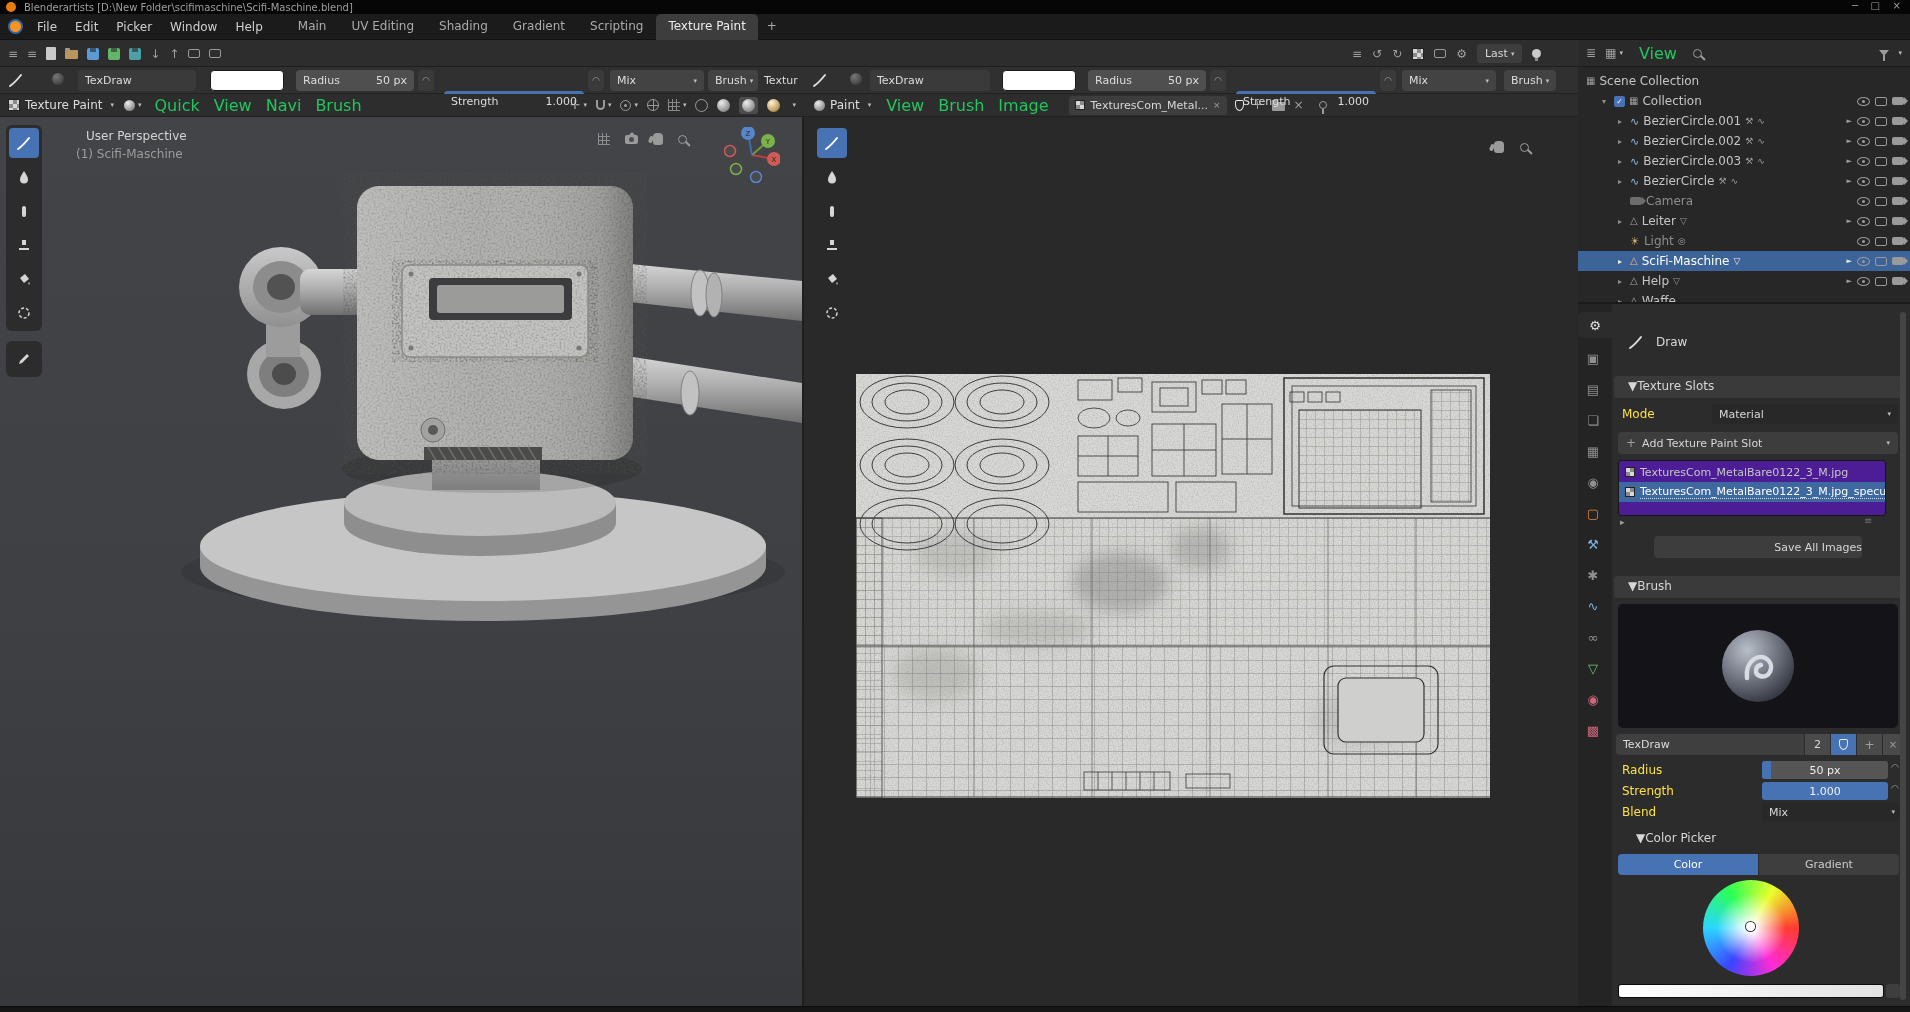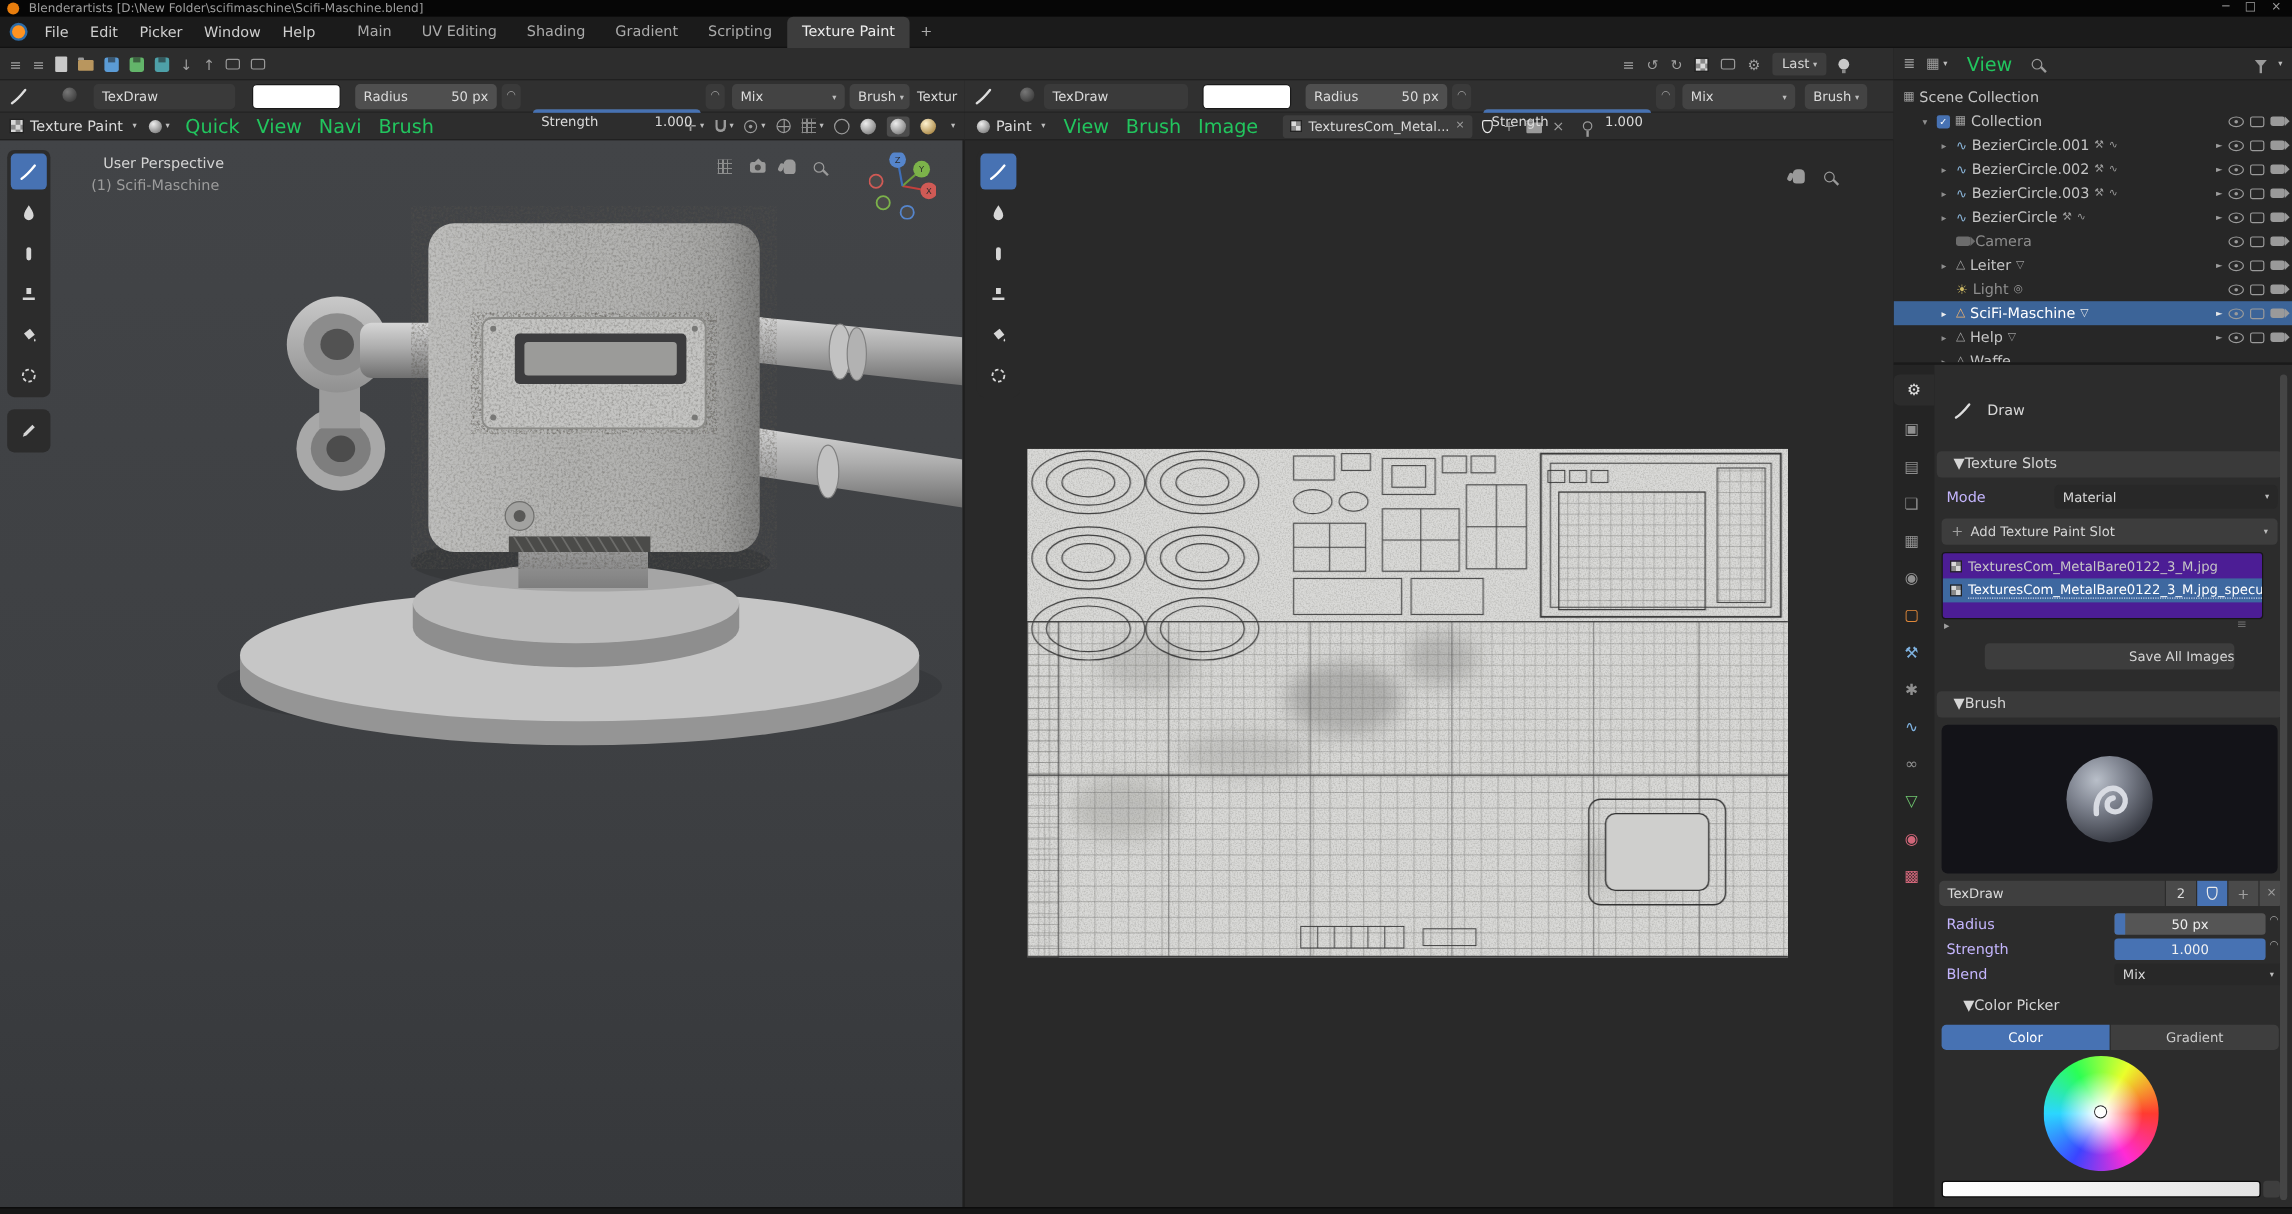--- a/index.html
+++ b/index.html
@@ -23,21 +23,21 @@
   .tglw {background:#3a3a3a; width:16px; justify-content:center}
   .tool-btn {width:30px; height:30px; display:flex; align-items:center; justify-content:center; border-radius:4px; margin-bottom:4px}
   .tool-btn.on {background:#4772b3}
   .tool-col {position:absolute; background:rgba(41,41,41,.88); border-radius:6px; padding:3px}
   .ol-row {position:absolute; left:0; width:332px; height:20px; display:flex; align-items:center; font-size:12px; color:#c5c5c5; gap:4px; padding-right:6px}
   .ol-row.sel {background:#3c6498; color:#ffffff}
   .ol-row.dim {color:#8d8d8d}
   .ol-exp {width:12px; text-align:center; font-size:8px; color:#8f8f8f; flex:none}
   .ol-right {margin-left:auto; display:flex; gap:5px; align-items:center}
   .mid-ico {font-size:9px; color:#9b9b9b}
-  .pl {font-size:12px; color:#c4b5fd; white-space:nowrap}
+  .pl {font-size:12px; color:#fde047; white-space:nowrap}
   .phead {position:absolute; font-size:12px; color:#d6d6d6; white-space:nowrap}
   .hdrband {position:absolute; background:#3a3a3a; border-radius:4px; height:22px}
   .btn {position:absolute; background:#3d3d3d; border-radius:4px; display:flex; align-items:center; justify-content:flex-end; font-size:11px; color:#d6d6d6}
   .ptab {position:absolute; left:0; width:30px; height:26px; display:flex; align-items:center; justify-content:center; font-size:13px; color:#8f8f8f}
   .ptab.on {width:34px; background:#2c2c2c; border-radius:5px 0 0 5px; color:#e3e3e3}
   
   .i-eye {width:13px;height:9px;border:1px solid #9a9a9a;border-radius:50%;position:relative;display:inline-block}
   .i-eye::after {content:"";position:absolute;left:50%;top:50%;width:3px;height:3px;margin:-1.5px 0 0 -1.5px;background:#9a9a9a;border-radius:50%}
   .i-screen {width:12px;height:9px;border:1px solid #9a9a9a;border-radius:2px;display:inline-block}
   .i-camr {width:12px;height:8px;background:#9a9a9a;border-radius:2px;position:relative;display:inline-block}

